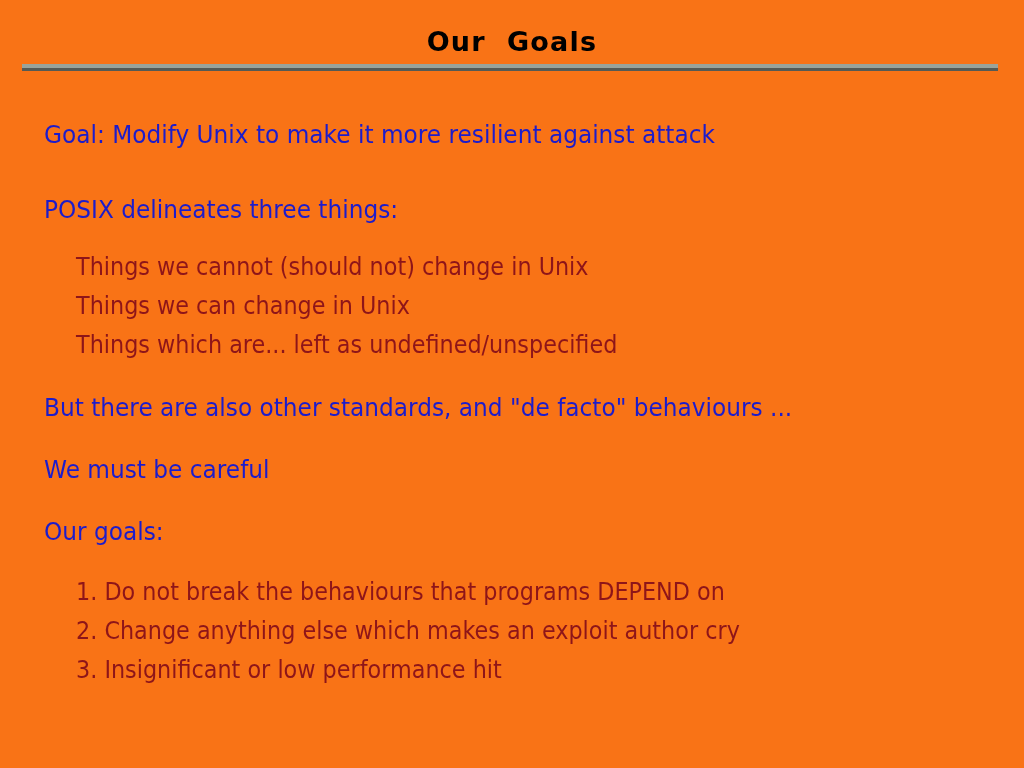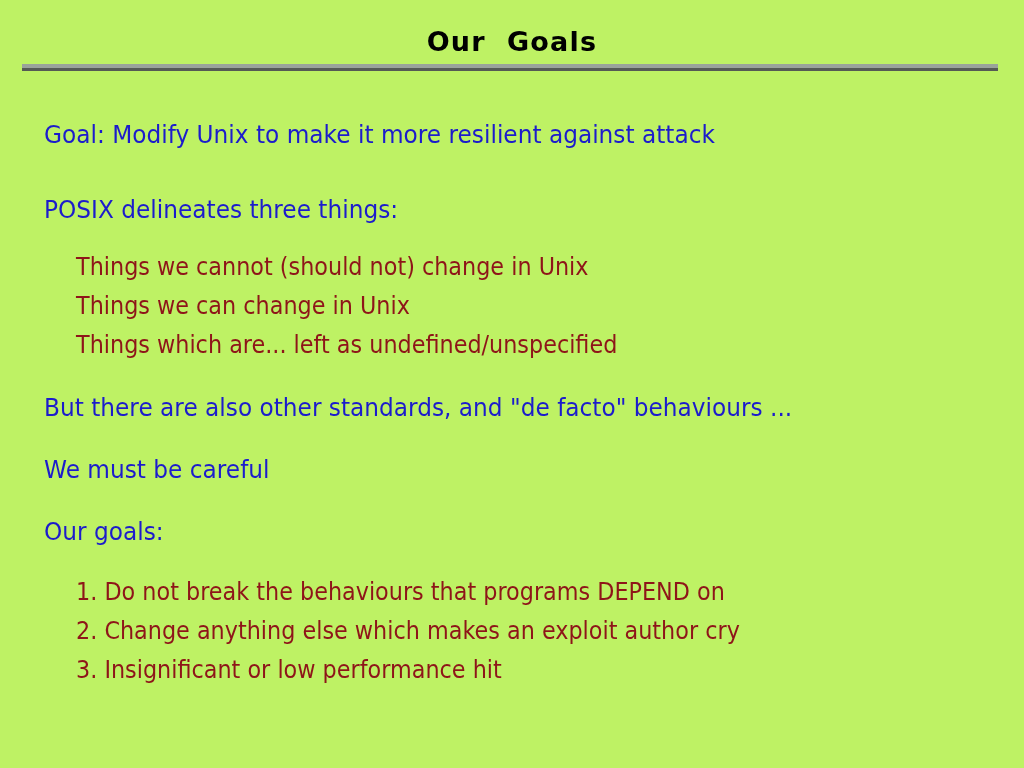--- a/index.html
+++ b/index.html
@@ -12,21 +12,21 @@
     height: 768px;
     background: #f5faf5;
     font-family: "DejaVu Sans", sans-serif;
     overflow: hidden;
   }
 
   .slide {
     position: relative;
     width: 1024px;
     height: 768px;
-    background: #bef264;
+    background: #f97316;
     box-sizing: border-box;
   }
 
   
   .slide-title {
     position: absolute;
     top: 26px;
     left: 0;
     width: 1024px;
     text-align: center;

